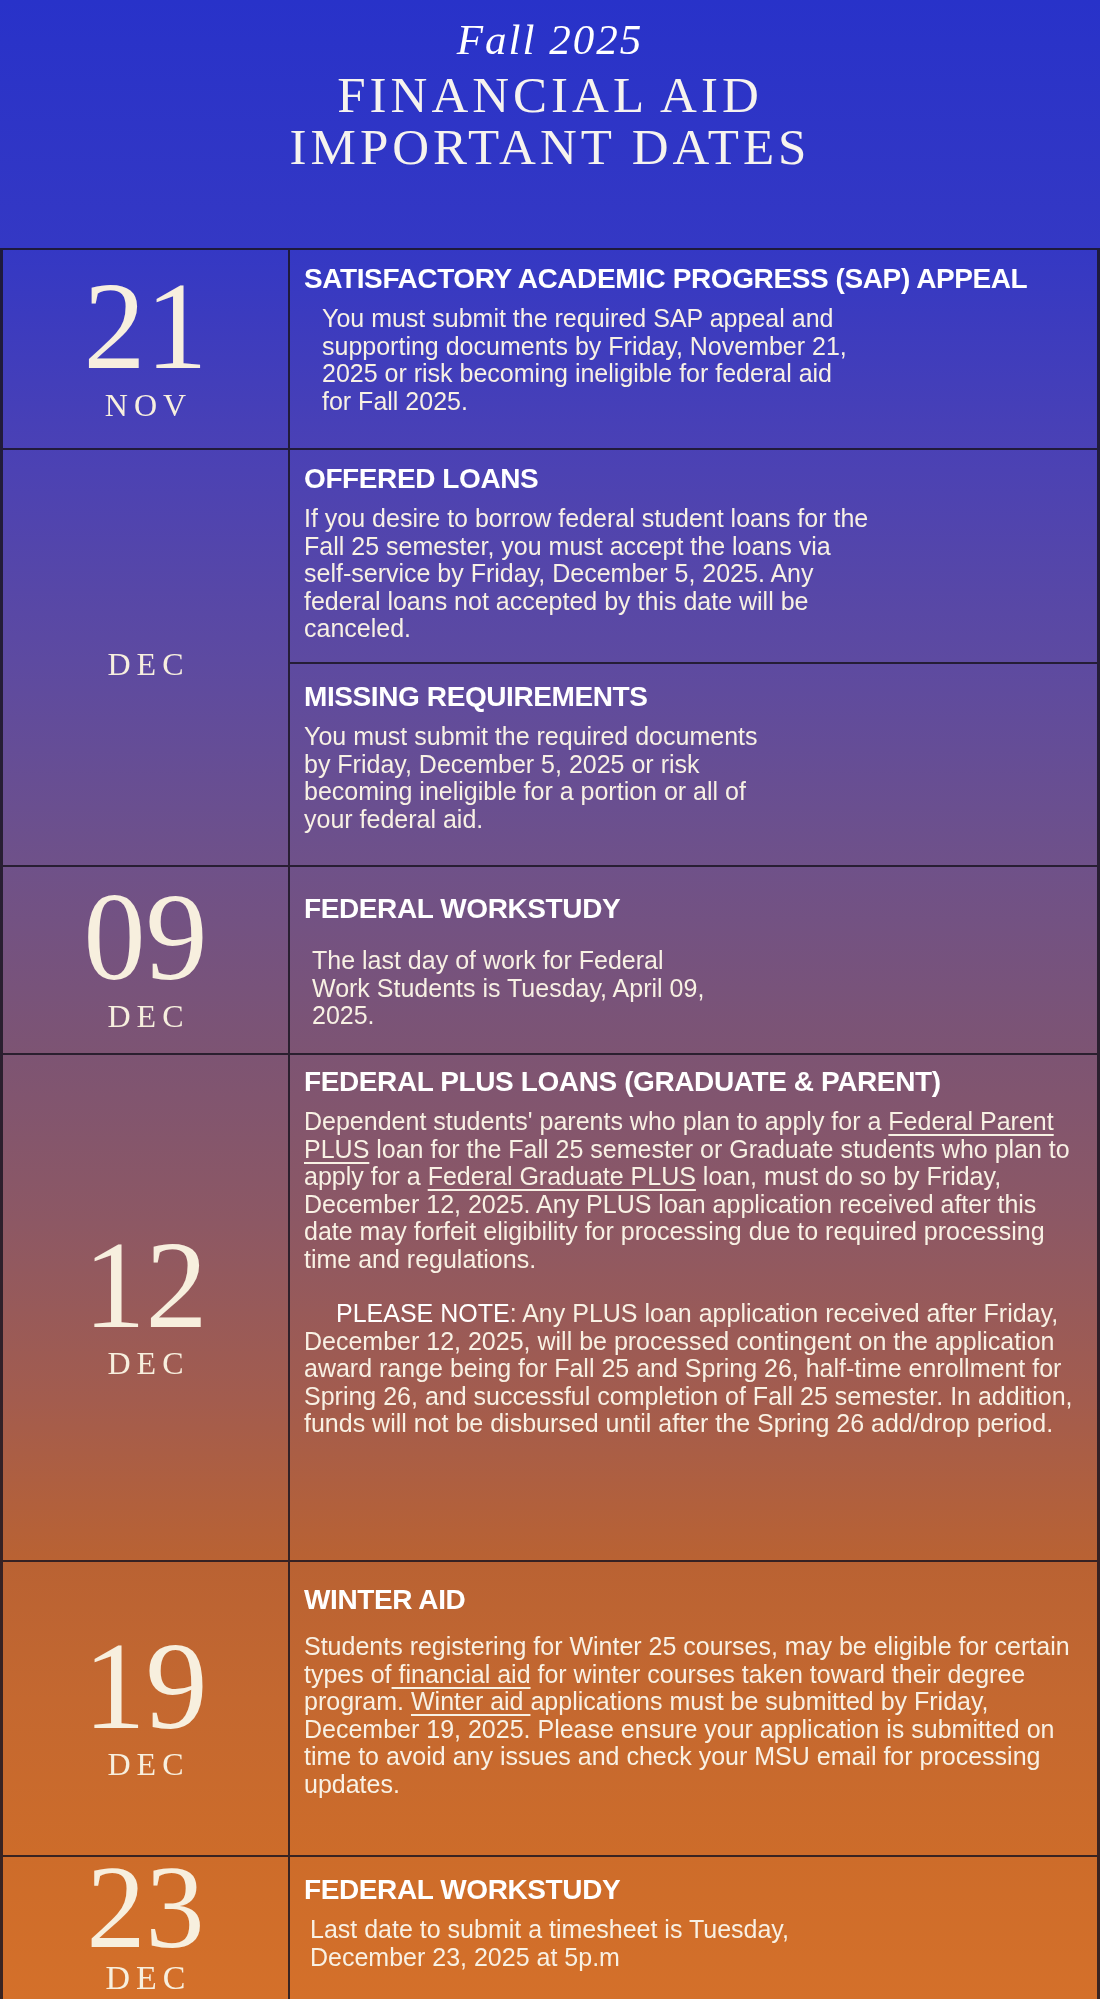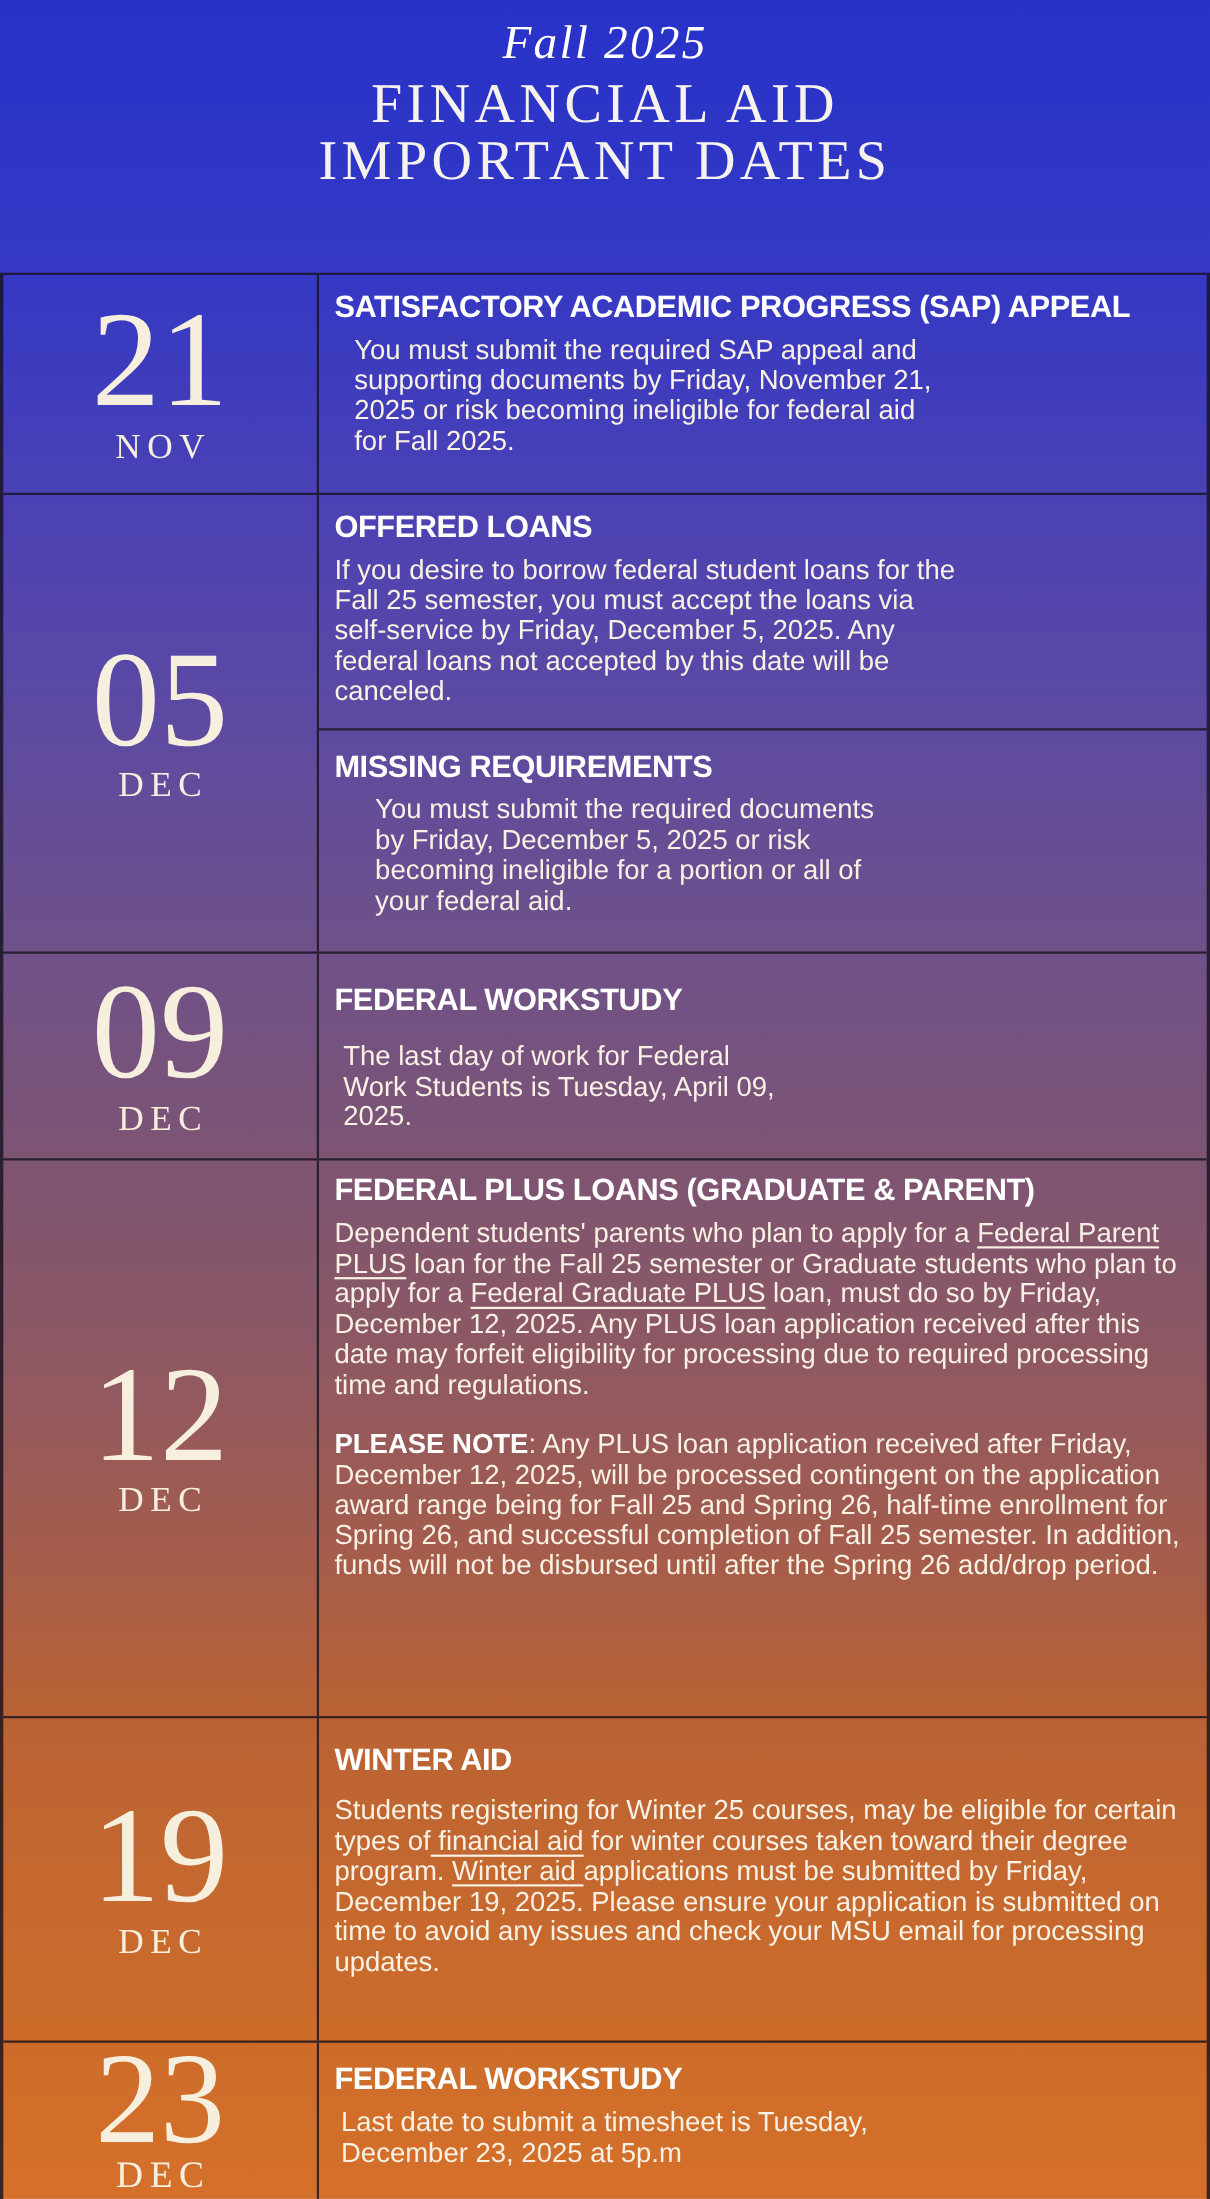--- a/index.html
+++ b/index.html
@@ -69,26 +69,26 @@
   .sect.half-top{height:212px; flex:0 0 212px;}
   .sect.half-bottom{flex:1 1 auto; border-top:2px solid var(--line); padding-top:17px;}
   .heading{
     font-family:"Liberation Sans", sans-serif; font-weight:700;
     font-size:28px; line-height:1.15; letter-spacing:-0.4px;
     color:var(--heading); white-space:nowrap; margin:0 0 10px 0;
   }
   .body{color:var(--body); font-size:25px; line-height:1.1;}
   .body p{margin:0;}
   .body p + p{margin-top:27px;}
-  .seg-b{font-weight:700; color:#ffffff;}
+  .seg-b{font-weight:400; color:#ffffff;margin-left:32px;}
   .seg-u{text-decoration:underline; text-underline-offset:4px; text-decoration-thickness:2px;}
   
   .r1 .body{max-width:560px; padding-left:18px;}
   .sect.half-top .body{max-width:575px;}
-  .sect.half-bottom .body{max-width:480px;margin-left:37px;}
+  .sect.half-bottom .body{max-width:480px;}
   .r3 .sect{padding-top:26px;}
   .r3 .heading{margin-bottom:22px;}
   .r3 .body{max-width:410px; padding-left:8px;}
   .r4 .sect{padding-top:11px;}
   .r4 .body{max-width:792px;}
   .r5 .sect{padding-top:22px;}
   .r5 .heading{margin-bottom:17px;}
   .r5 .body{max-width:800px;}
   .r6 .sect{padding-top:17px;}
   .r6 .body{max-width:545px; padding-left:6px;}
@@ -116,21 +116,20 @@
           <h2 class="heading">SATISFACTORY ACADEMIC PROGRESS (SAP) APPEAL</h2>
           <div class="body">
               <p><span>You must submit the required SAP appeal and supporting documents by Friday, November 21, 2025 or risk becoming ineligible for federal aid for Fall 2025.</span></p>
             </div>
         </div>
       </div>
     </section>
 
     <section class="row r2">
       <div class="date-cell">
-        <div class="day">05</div>
         <div class="month">DEC</div>
       </div>
       <div class="content-cell">
         <div class="sect half-top">
           <h2 class="heading">OFFERED LOANS</h2>
           <div class="body">
               <p><span>If you desire to borrow federal student loans for the Fall 25 semester, you must accept the loans via self-service by Friday, December 5, 2025. Any federal loans not accepted by this date will be canceled.</span></p>
             </div>
         </div>
         <div class="sect half-bottom">

